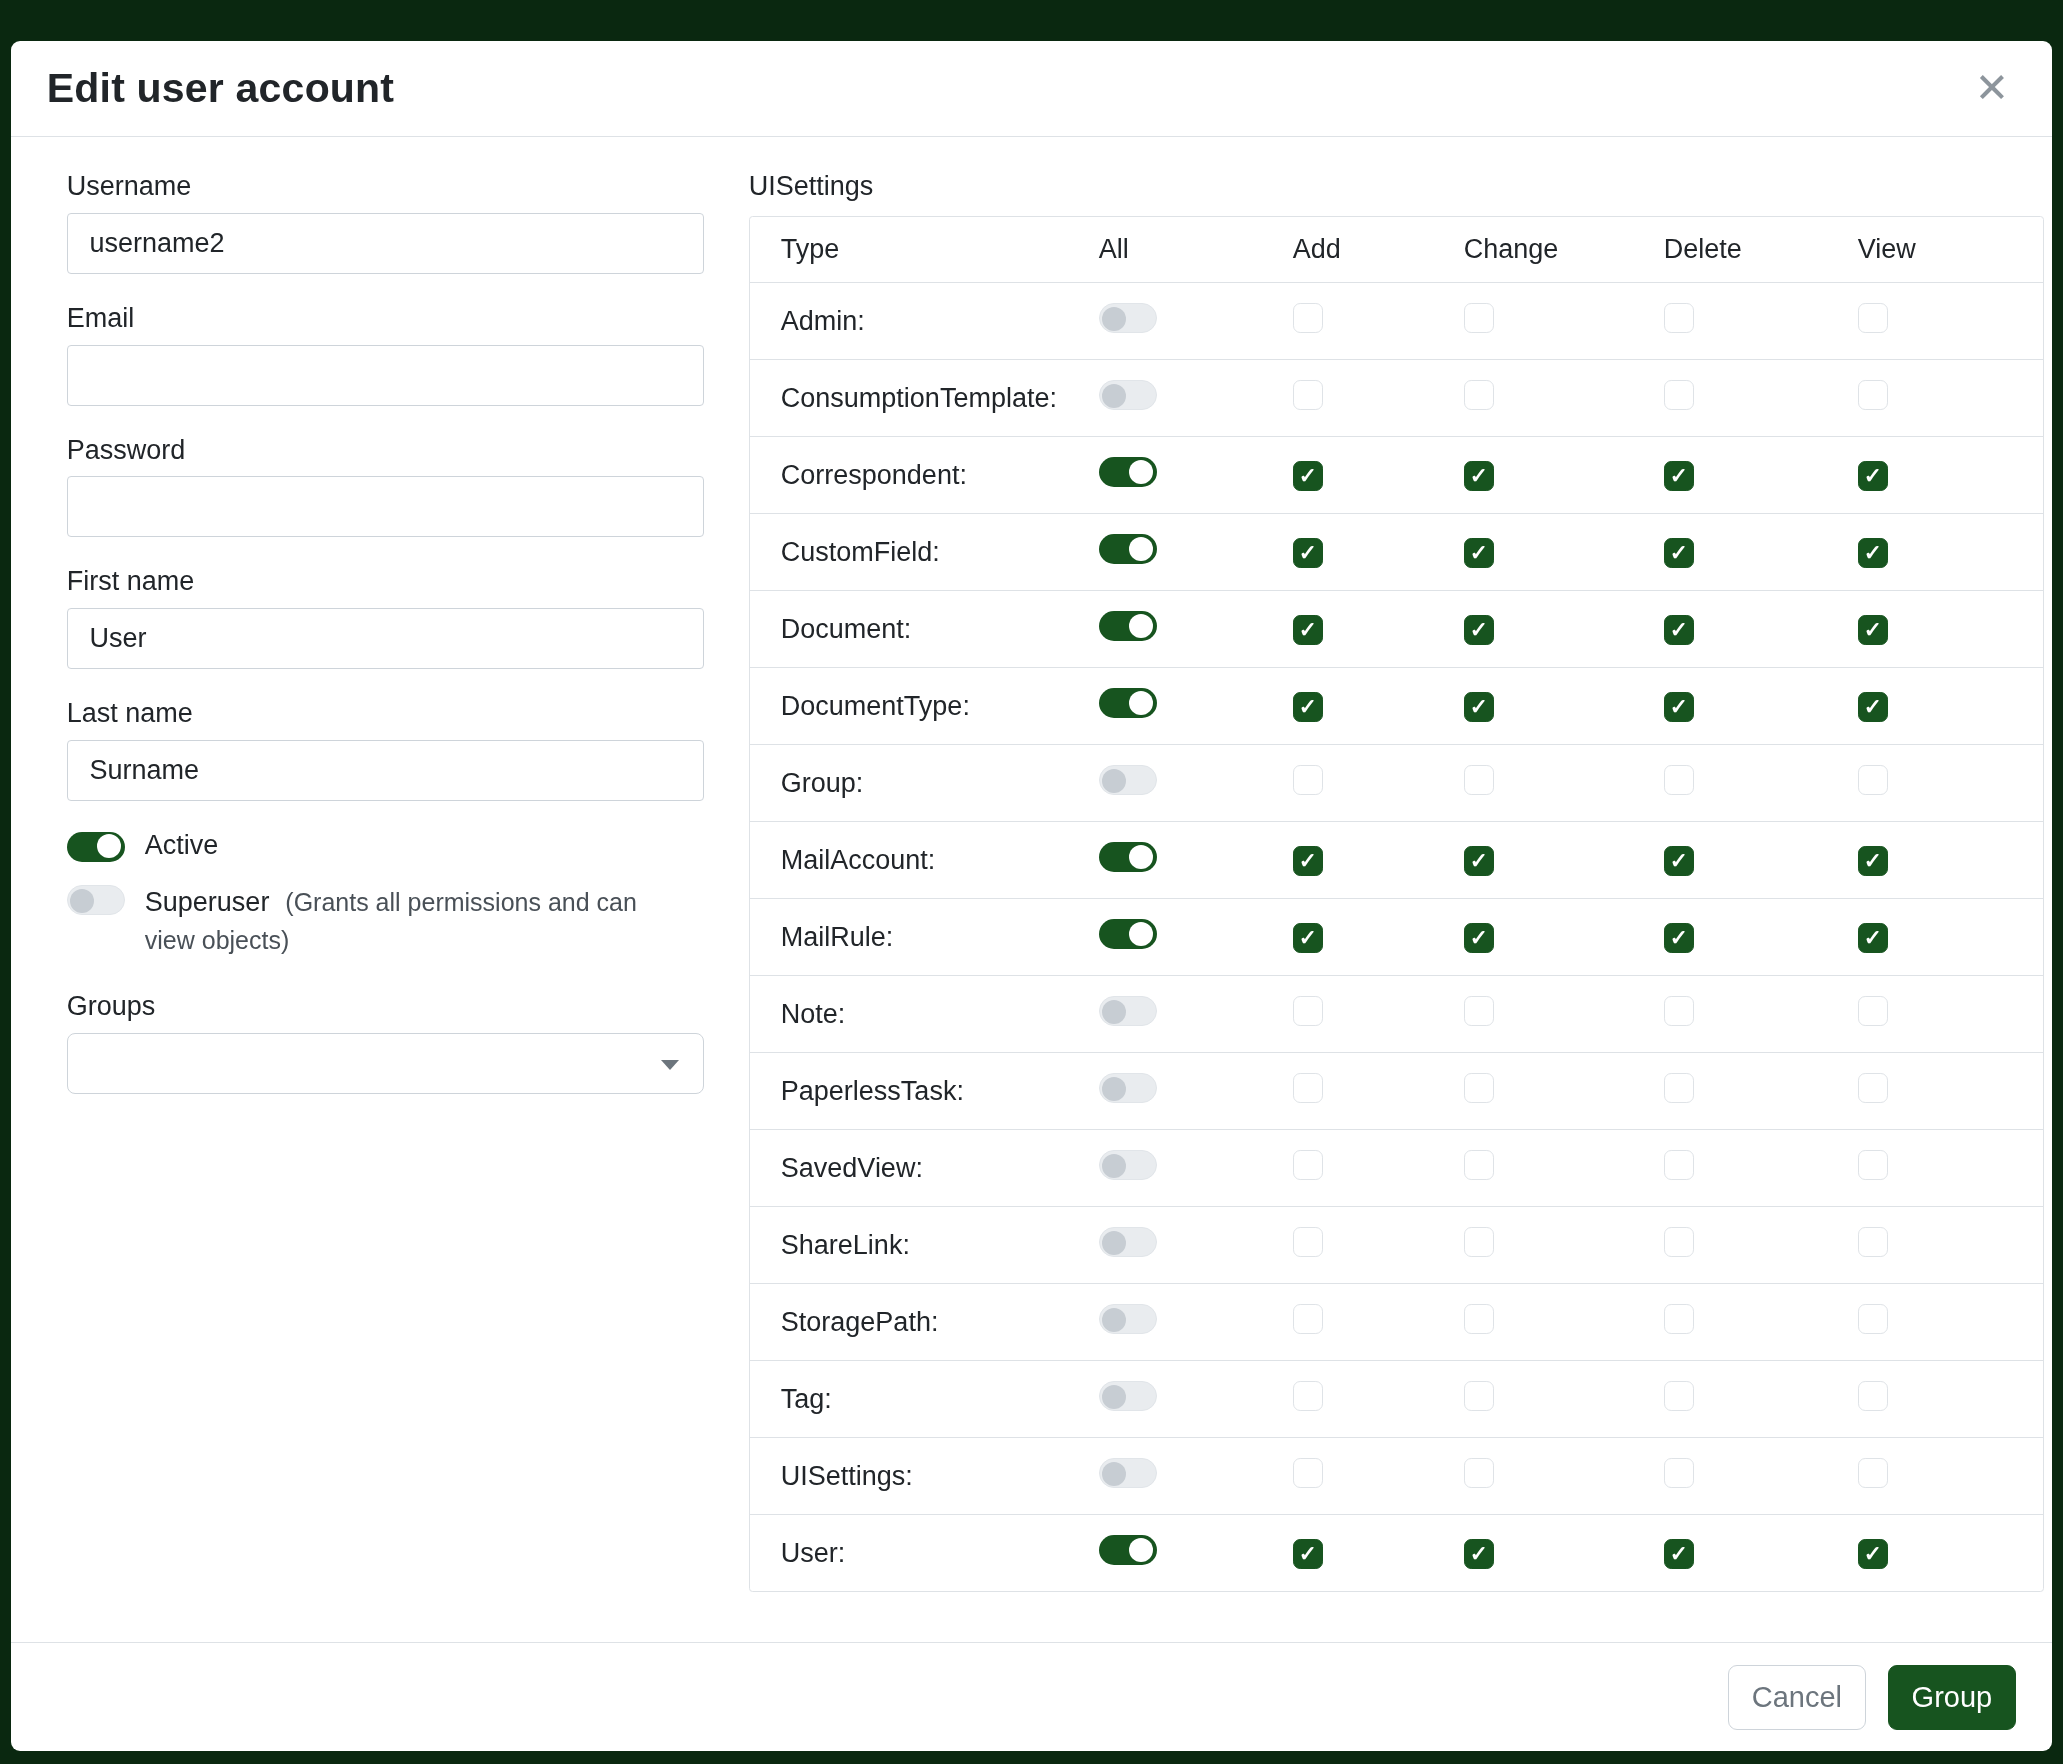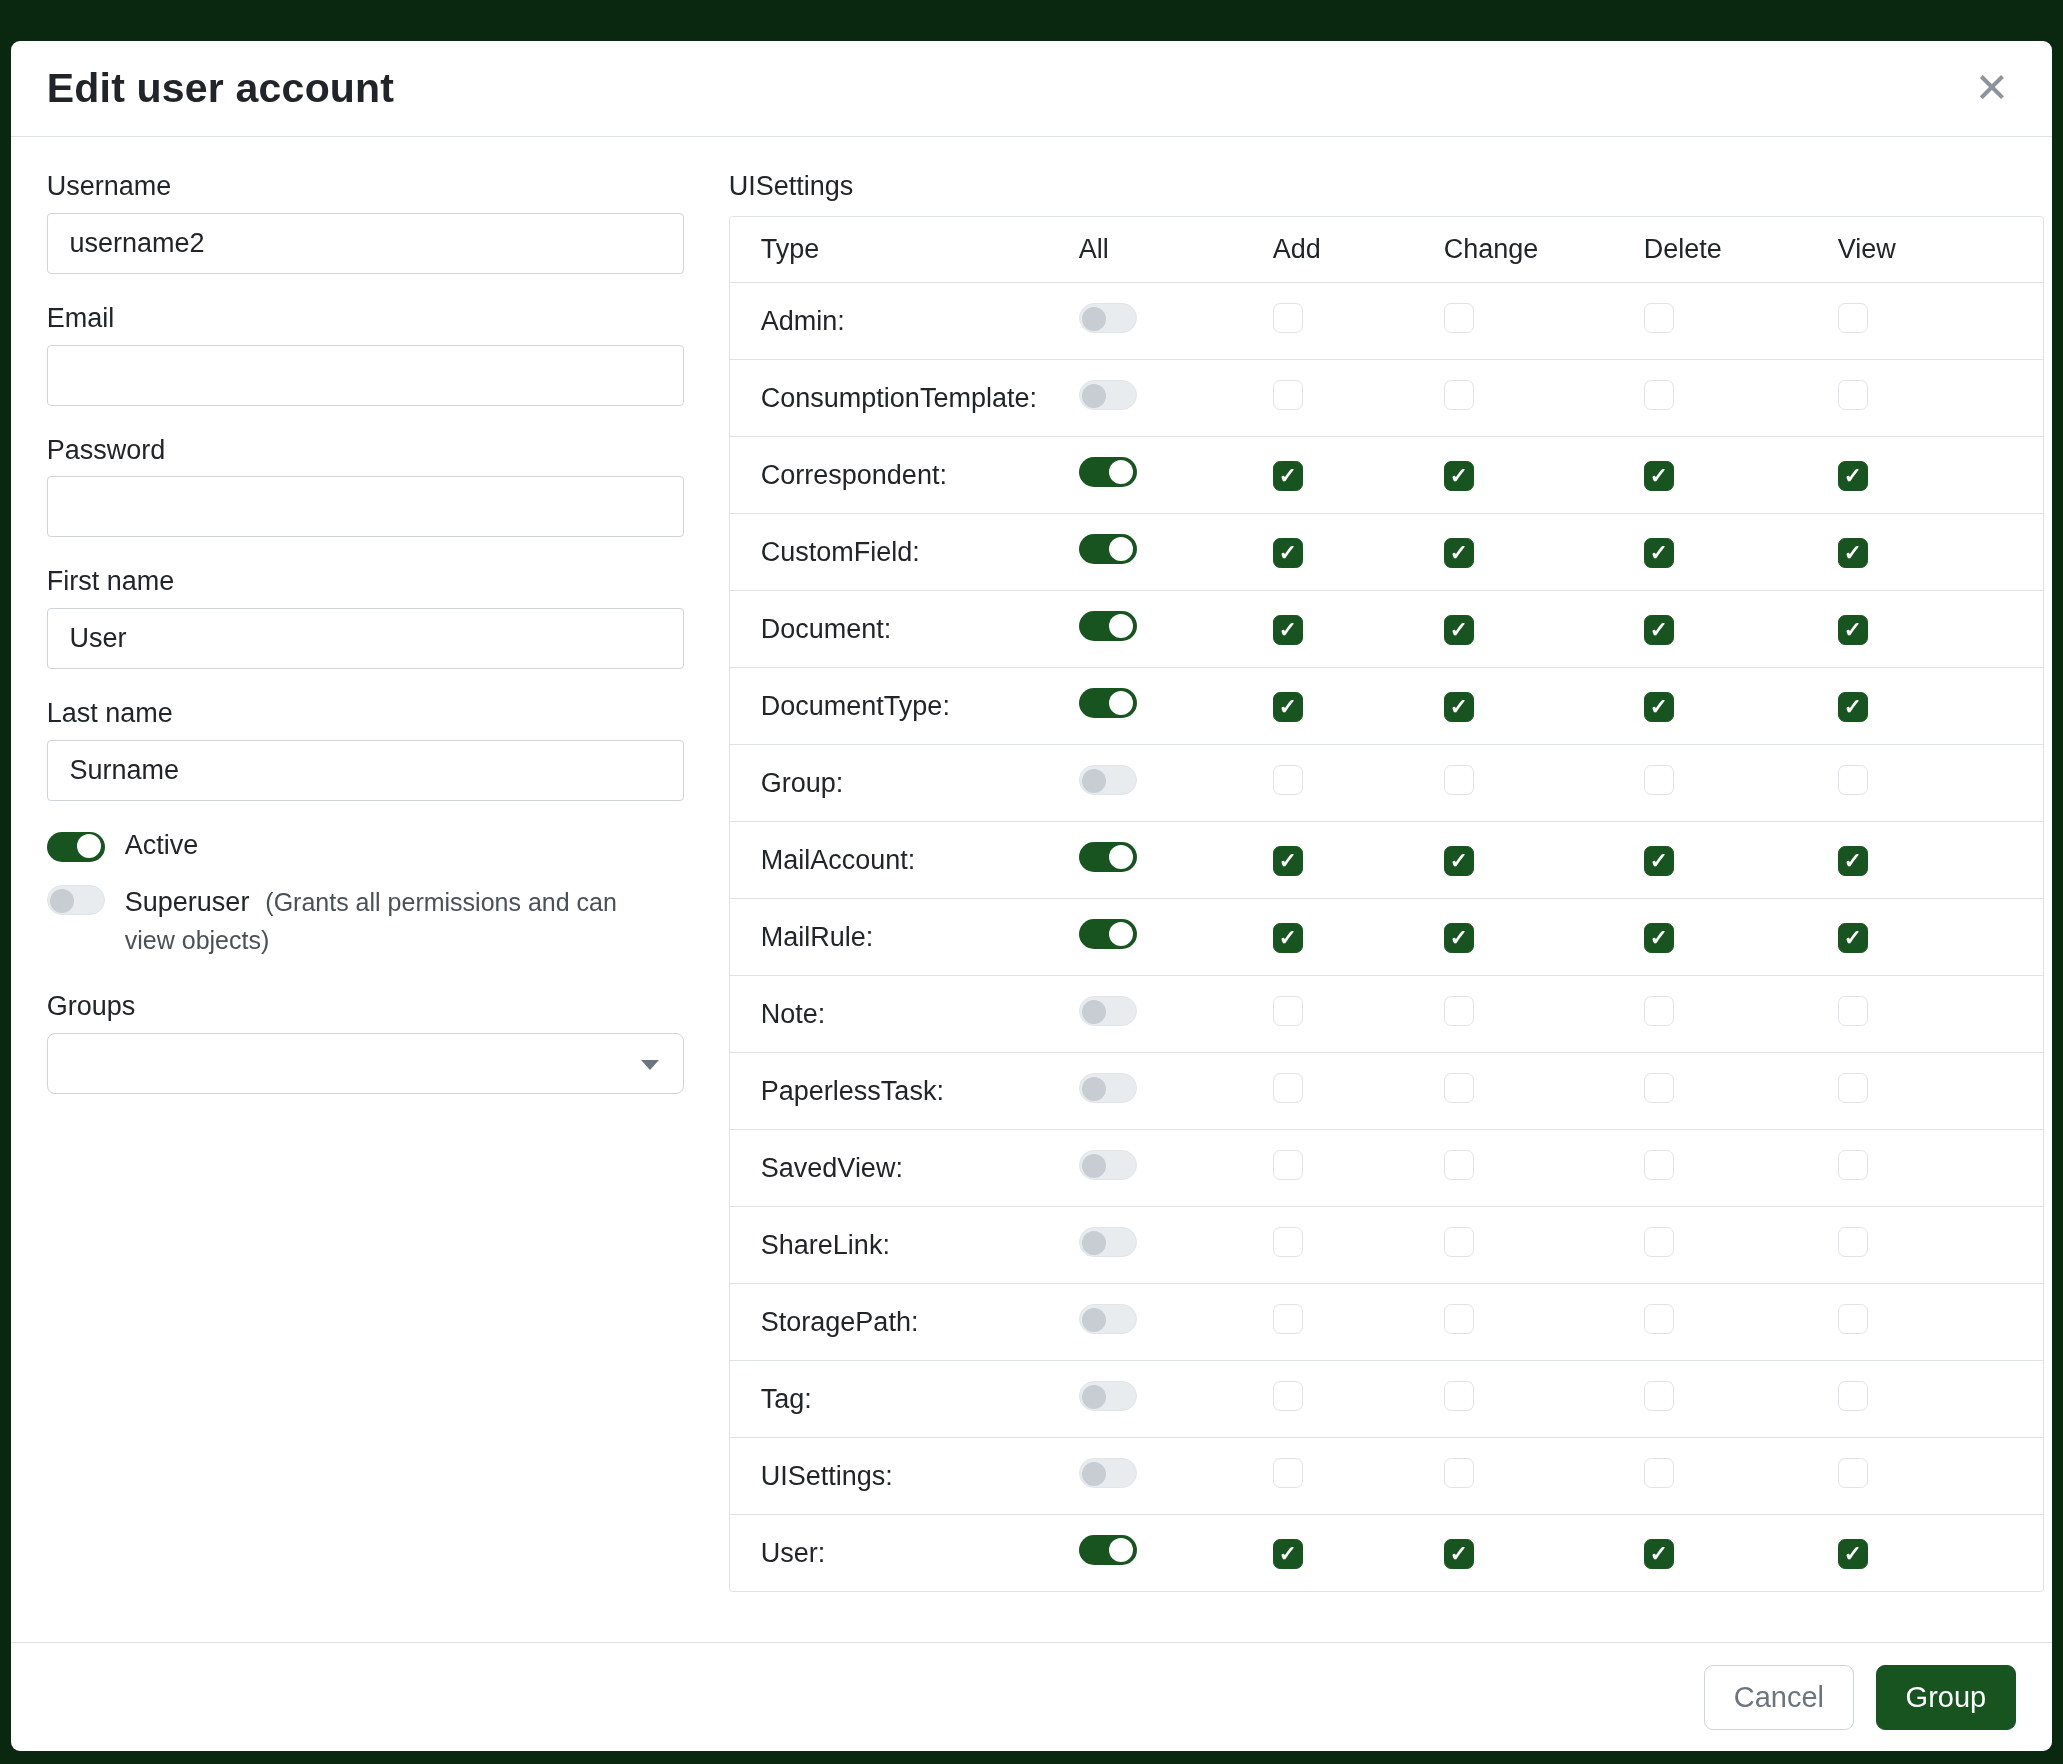--- a/index.html
+++ b/index.html
@@ -37,20 +37,21 @@
     font-size: 41px; line-height: 1; color: #8d959c;
     padding: 3.6px 7.2px;
     font-family: "Liberation Sans", sans-serif;
   }
   
   .modal-body {
     flex: 1 1 auto;
     display: flex;
     padding: 34px 8px 18px 36px;
     overflow: hidden;
+    margin-left: 20px;
   }
   .form-col { width: 637px; flex: 0 0 auto; margin-right: 45px; }
   .perm-col { flex: 1 1 auto; min-width: 0; }
 
   .form-group { margin-bottom: 29px; }
   .form-group label {
     display: block;
     font-size: 27px; color: #212529;
     margin-bottom: 10.8px;
   }
@@ -137,21 +138,21 @@
   
   .modal-footer {
     flex: 0 0 auto;
     display: flex; justify-content: flex-end; align-items: center; gap: 21.6px;
     padding: 21.6px 36px;
     border-top: 1.8px solid #dee2e6;
   }
   .btn {
     height: 65px; border-radius: 9px;
     font-size: 29px; font-family: "Liberation Sans", sans-serif;
-    padding: 0 29px; cursor: pointer;
+    padding: 0 23px; cursor: pointer;
   }
   .btn-cancel {
     background: #ffffff; color: #6c757d;
     border: 1.8px solid #ced4da;
   }
   .btn-save {
     background: #17541f; color: #ffffff;
     border: 1.8px solid #17541f;
   }
 </style>

